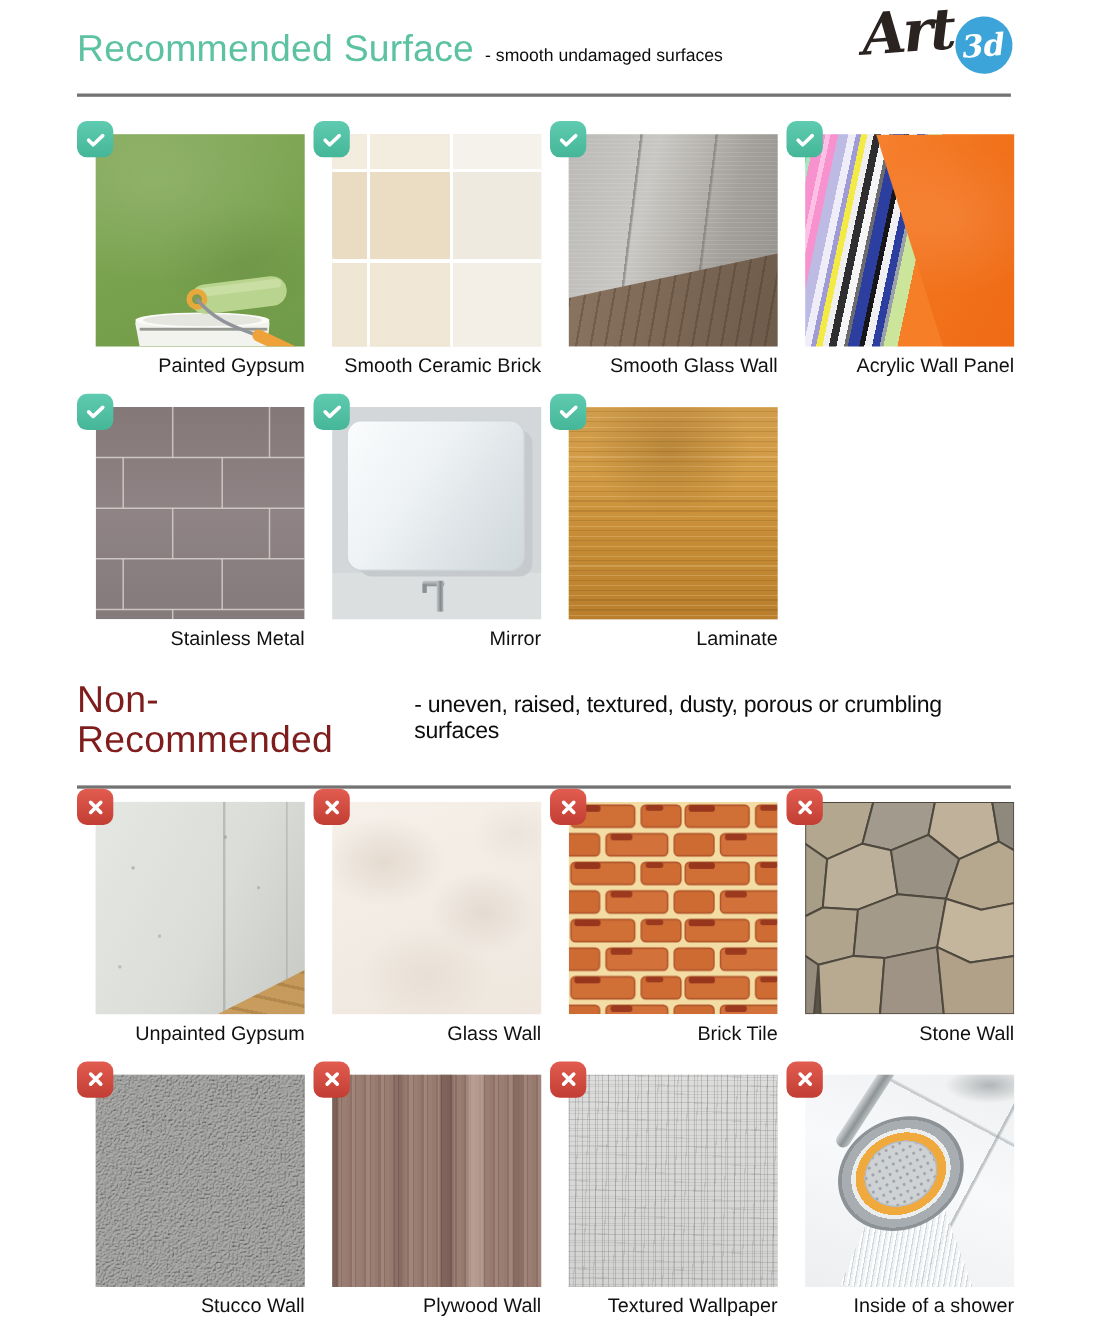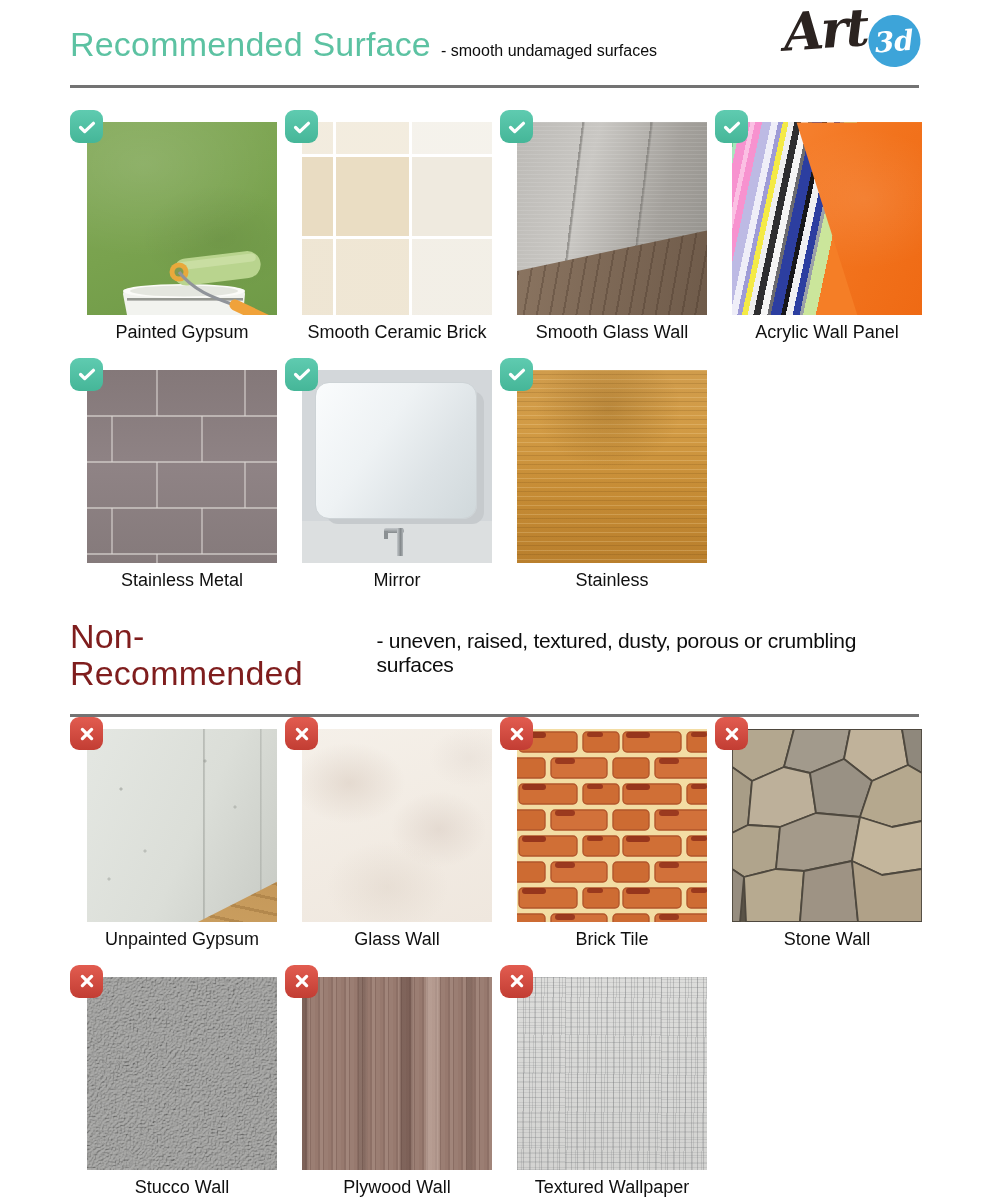--- a/index.html
+++ b/index.html
@@ -23,21 +23,21 @@
                display:flex;align-items:center;justify-content:center;margin:16px 0 0 1px;
                font-family:"DejaVu Serif",serif;font-style:italic;font-weight:700;font-size:28px;}
 
   
   .grid{display:grid;grid-template-columns:repeat(4,190px);column-gap:25px;row-gap:26px;
         margin:34px 0 0 87px;}
   .grid.second{margin-top:12px;}
   figure.tile{margin:0;width:190px;position:relative;}
   .thumb{width:190px;height:193px;position:relative;overflow:hidden;background:#eee;}
   .thumb svg.fill{position:absolute;inset:0;width:100%;height:100%;display:block;}
-  .cap{margin-top:7px;text-align:center;font-size:18px;color:#101010;line-height:1.2;}
+  .cap{margin-top:7px;text-align:right;font-size:18px;color:#101010;line-height:1.2;}
 
   .badge{position:absolute;left:-17px;top:-12px;width:33px;height:33px;border-radius:9px;
          display:flex;align-items:center;justify-content:center;z-index:5;}
   .badge.check{background:linear-gradient(180deg,#5fcbb0,#45b698);}
   .badge.cross{background:linear-gradient(180deg,#e25c50,#c23d33);}
   .badge svg{width:22px;height:22px;}
 
   
   .t-painted{background:
       radial-gradient(120% 80% at 30% 22%,rgba(255,255,255,.12),transparent 60%),
@@ -249,21 +249,21 @@
       <figcaption class="cap">Mirror</figcaption>
     </figure>
 
     <figure class="tile">
       <span class="badge check">
         <svg viewBox="0 0 24 24">
             <path d="M5 12.5l4.5 4.5L19 8" stroke="#fff" stroke-width="3.6" fill="none" stroke-linecap="round" stroke-linejoin="round"></path>
           </svg>
       </span>
       <div class="thumb t-laminate"></div>
-      <figcaption class="cap">Stainless</figcaption>
+      <figcaption class="cap">Laminate</figcaption>
     </figure>
 
   </div>
 
   <div class="sec-head">
     <span class="sec-title red">Non-Recommended</span>
     <span class="sec-sub cond">- uneven, raised, textured, dusty, porous or crumbling surfaces</span>
   </div>
 
   <div class="grid second">
@@ -384,15 +384,28 @@
     <figure class="tile">
       <span class="badge cross">
         <svg viewBox="0 0 24 24">
             <path d="M7 7l10 10M17 7L7 17" stroke="#fff" stroke-width="3.6" stroke-linecap="round"></path>
           </svg>
       </span>
       <div class="thumb t-wallpaper"></div>
       <figcaption class="cap">Textured Wallpaper</figcaption>
     </figure>
 
+    <figure class="tile">
+      <span class="badge cross">
+        <svg viewBox="0 0 24 24">
+            <path d="M7 7l10 10M17 7L7 17" stroke="#fff" stroke-width="3.6" stroke-linecap="round"></path>
+          </svg>
+      </span>
+      <div class="thumb t-shower">
+        <div class="shower-water"></div>
+        <div class="shower-arm"></div>
+        <div class="shower-head"></div>
+      </div>
+      <figcaption class="cap">Inside of a shower</figcaption>
+    </figure>
 
   </div>
 </div>
 
 </body></html>

